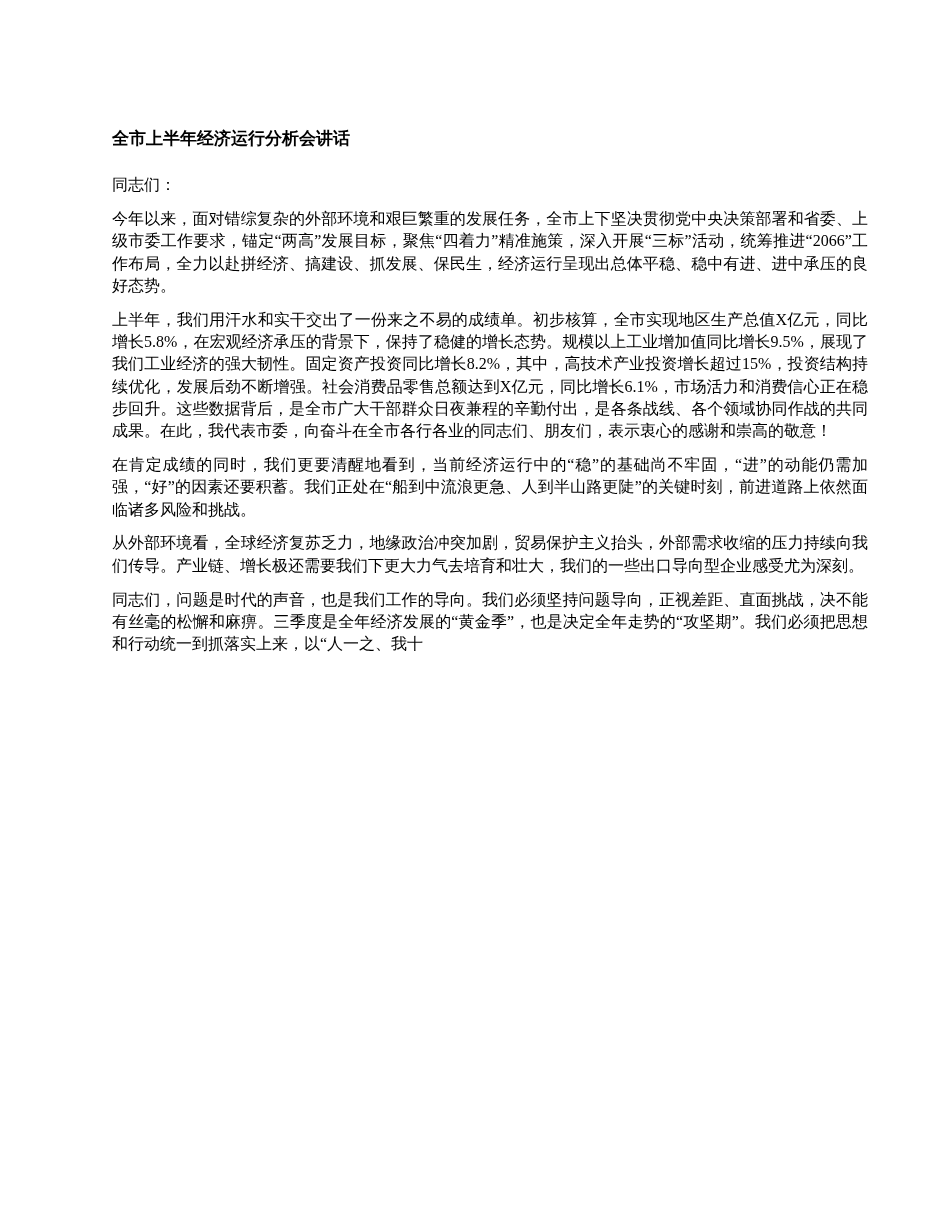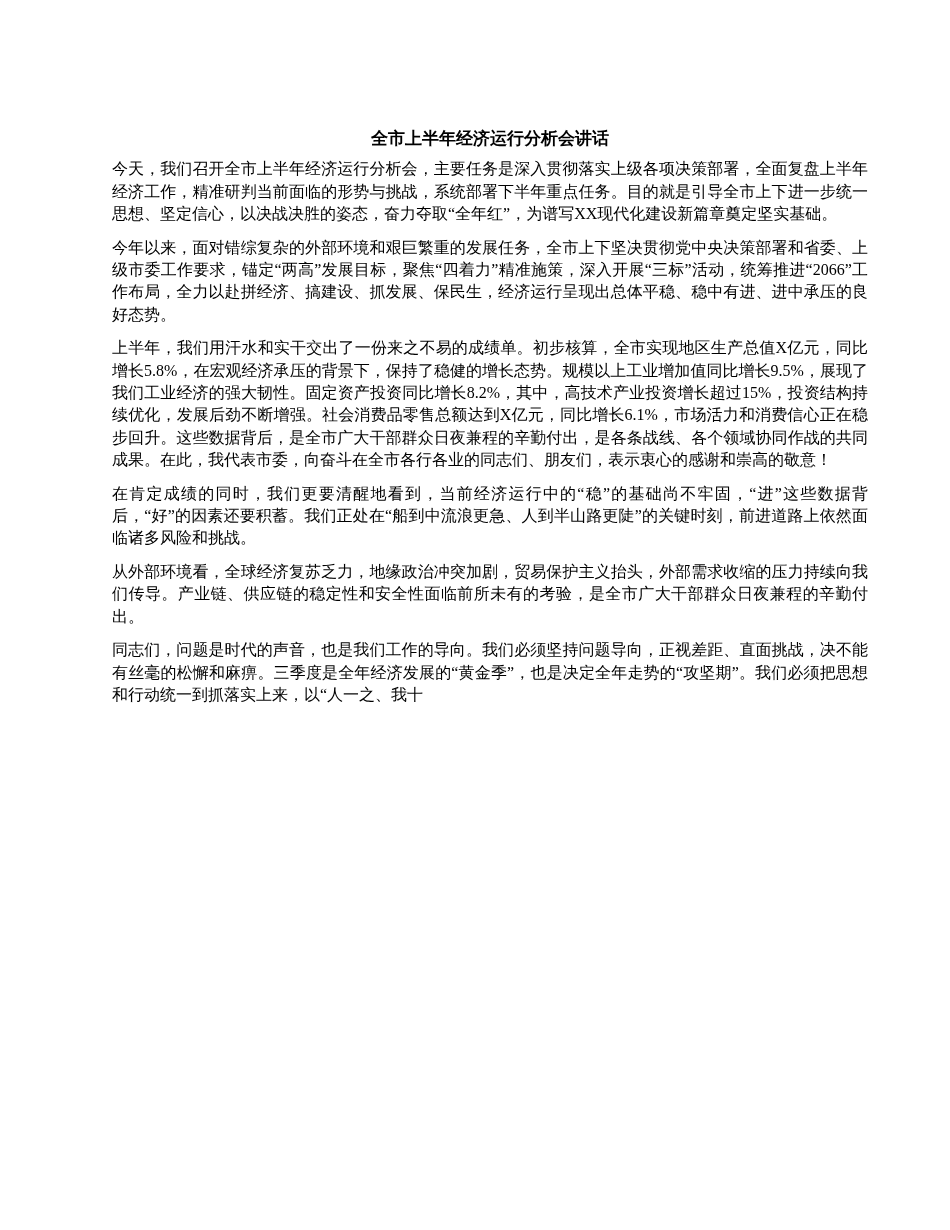--- a/index.html
+++ b/index.html
@@ -18,41 +18,40 @@
   .page {
     position: absolute;
     left: 112px;
     top: 128px;
     width: 756px;
   }
   .doc-title {
     font-size: 17px;
     font-weight: bold;
     line-height: 22.3px;
-    margin: 0 0 8px 0;
-    text-align: center;
+    margin: 0 0 24px 0;
   }
   .doc-para {
     font-size: 16px;
     line-height: 22.3px;
     margin: 0 0 11.5px 0;
     text-align: justify;
     text-justify: inter-ideograph;
     word-break: break-all;
   }
   .doc-para:last-child {
     margin-bottom: 4px;
   }
 </style>
 </head>
 <body>
 
 <div class="page">
   <h1 class="doc-title">全市上半年经济运行分析会讲话</h1>
 
+  <p class="doc-para">同志们：</p>
 
-  <p class="doc-para">今天，我们召开全市上半年经济运行分析会，主要任务是深入贯彻落实上级各项决策部署，全面复盘上半年经济工作，精准研判当前面临的形势与挑战，系统部署下半年重点任务。目的就是引导全市上下进一步统一思想、坚定信心，以决战决胜的姿态，奋力夺取“全年红”，为谱写XX现代化建设新篇章奠定坚实基础。</p>
   <p class="doc-para">今年以来，面对错综复杂的外部环境和艰巨繁重的发展任务，全市上下坚决贯彻党中央决策部署和省委、上级市委工作要求，锚定“两高”发展目标，聚焦“四着力”精准施策，深入开展“三标”活动，统筹推进“2066”工作布局，全力以赴拼经济、搞建设、抓发展、保民生，经济运行呈现出总体平稳、稳中有进、进中承压的良好态势。</p>
   <p class="doc-para">上半年，我们用汗水和实干交出了一份来之不易的成绩单。初步核算，全市实现地区生产总值X亿元，同比增长5.8%，在宏观经济承压的背景下，保持了稳健的增长态势。规模以上工业增加值同比增长9.5%，展现了我们工业经济的强大韧性。固定资产投资同比增长8.2%，其中，高技术产业投资增长超过15%，投资结构持续优化，发展后劲不断增强。社会消费品零售总额达到X亿元，同比增长6.1%，市场活力和消费信心正在稳步回升。这些数据背后，是全市广大干部群众日夜兼程的辛勤付出，是各条战线、各个领域协同作战的共同成果。在此，我代表市委，向奋斗在全市各行各业的同志们、朋友们，表示衷心的感谢和崇高的敬意！</p>
-  <p class="doc-para">在肯定成绩的同时，我们更要清醒地看到，当前经济运行中的“稳”的基础尚不牢固，“进”这些数据背后，“好”的因素还要积蓄。我们正处在“船到中流浪更急、人到半山路更陡”的关键时刻，前进道路上依然面临诸多风险和挑战。</p>
-  <p class="doc-para">从外部环境看，全球经济复苏乏力，地缘政治冲突加剧，贸易保护主义抬头，外部需求收缩的压力持续向我们传导。产业链、供应链的稳定性和安全性面临前所未有的考验，是全市广大干部群众日夜兼程的辛勤付出。</p>
+  <p class="doc-para">在肯定成绩的同时，我们更要清醒地看到，当前经济运行中的“稳”的基础尚不牢固，“进”的动能仍需加强，“好”的因素还要积蓄。我们正处在“船到中流浪更急、人到半山路更陡”的关键时刻，前进道路上依然面临诸多风险和挑战。</p>
+  <p class="doc-para">从外部环境看，全球经济复苏乏力，地缘政治冲突加剧，贸易保护主义抬头，外部需求收缩的压力持续向我们传导。产业链、增长极还需要我们下更大力气去培育和壮大，我们的一些出口导向型企业感受尤为深刻。</p>
   <p class="doc-para">同志们，问题是时代的声音，也是我们工作的导向。我们必须坚持问题导向，正视差距、直面挑战，决不能有丝毫的松懈和麻痹。三季度是全年经济发展的“黄金季”，也是决定全年走势的“攻坚期”。我们必须把思想和行动统一到抓落实上来，以“人一之、我十</p>
 </div>
 
 </body></html>

